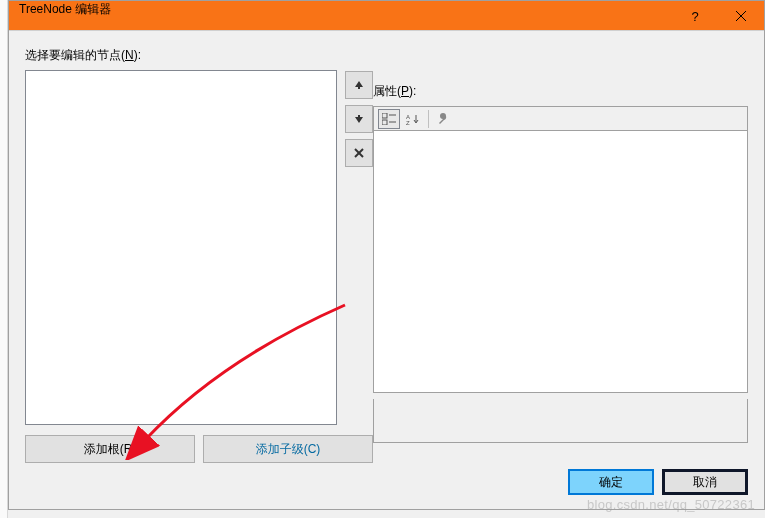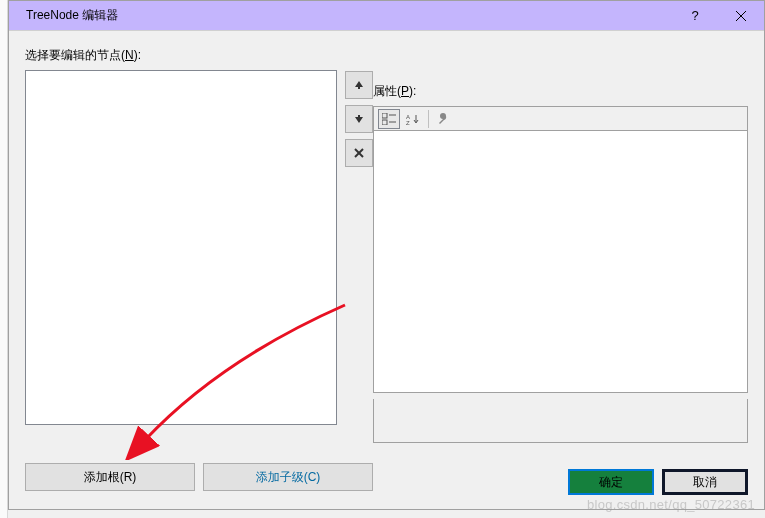--- a/index.html
+++ b/index.html
@@ -20,24 +20,24 @@
       position: absolute;
       left: 8px;
       top: 0;
       width: 757px;
       height: 510px;
       background: #f0f0f0;
       border: 1px solid #a0a0a0;
     }
     .titlebar {
       height: 30px;
-      background: #c4b5fd;
-      display: flex;
-      align-items: center;
-      padding-left: 17px;
+      background: #f97316;
+      display: flex;
+      align-items: flex-start;
+      padding-left: 10px;
       border-bottom: 1px solid #d0d0d0;
     }
     .titlebar-text {
       flex: 1;
       font-size: 12px;
       color: #000;
     }
     .titlebar-btn {
       width: 46px;
       height: 30px;
@@ -103,21 +103,20 @@
     .add-btn {
       flex: 1;
       height: 28px;
       background: #e1e1e1;
       border: 1px solid #adadad;
       font-size: 12px;
       cursor: pointer;
       display: flex;
       align-items: center;
       justify-content: center;
-      margin-top: 28px;
     }
     .add-btn.disabled {
       color: #0369a1;
       cursor: default;
     }
     .right-panel {
       flex: 1;
       display: flex;
       flex-direction: column;
       margin-top: 36px;
@@ -176,21 +175,21 @@
       background: #e1e1e1;
       border: 3px solid #0f172a;
       font-size: 12px;
       cursor: pointer;
       display: flex;
       align-items: center;
       justify-content: center;
     }
     .dlg-btn.primary {
       border: 2px solid #0078d7;
-      background: #15803d;
+      background: #7dd3fc;
     }
     
     .arrow-annotation {
       position: absolute;
       pointer-events: none;
       z-index: 100;
     }
     .watermark {
       position: absolute;
       bottom: 6px;

